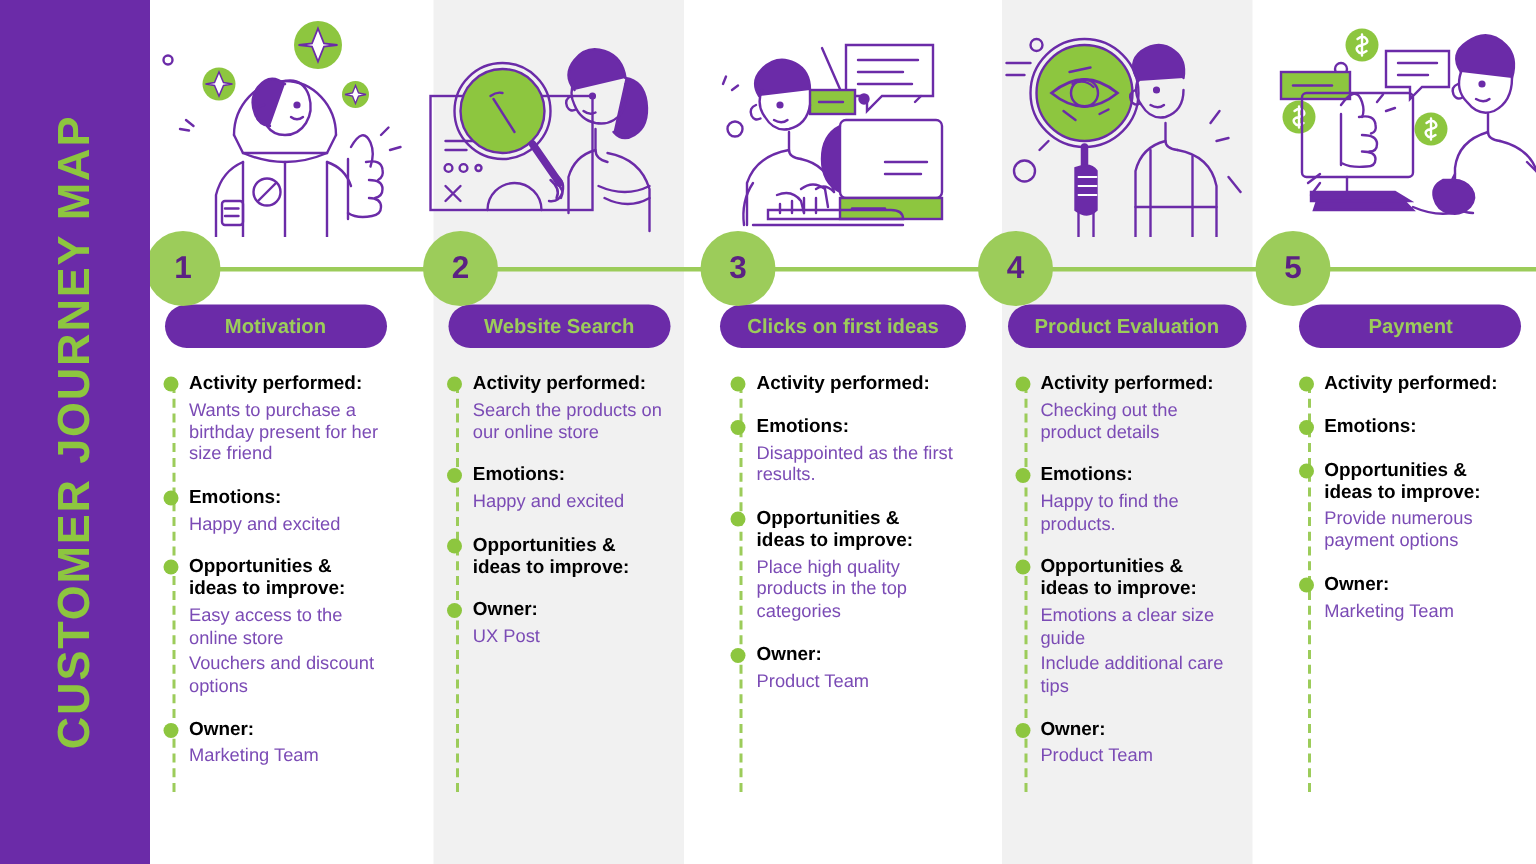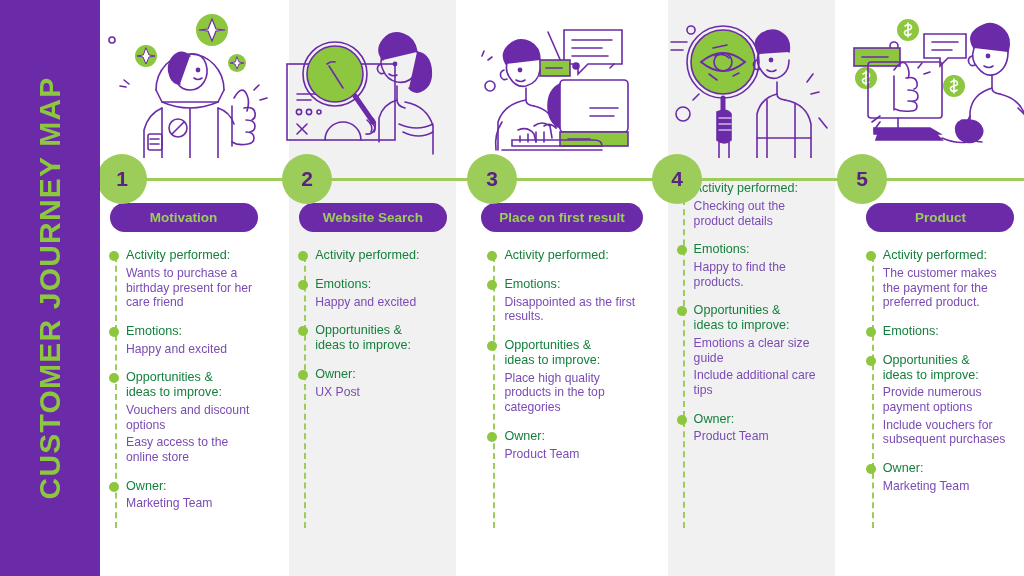--- a/index.html
+++ b/index.html
@@ -74,21 +74,21 @@
     position: absolute; left: 15px; top: 8px; bottom: 48px;
     width: 0; border-left: 2px dashed #9CCC5A;
   }
   .block { position: relative; margin-bottom: 14px; }
   .bullet {
     position: absolute; left: -17px; top: 3px;
     width: 10px; height: 10px; border-radius: 50%;
     background: #8DC63F;
   }
   .block-title {
-    color: #15803d; font-weight: normal; font-size: 12.6px;
+    color: #000000; font-weight: bold; font-size: 12.6px;
     line-height: 1.18; margin-bottom: 3px;
   }
   .block-text {
     color: #7B4BB5; font-size: 12.2px; line-height: 1.2;
     margin-bottom: 3px;
   }
   .owner-block { margin-top: 2px; }
 </style>
 </head>
 <body>
@@ -138,35 +138,35 @@
         </svg>
       </div>
       <div class="pill-wrap">
         <div class="pill">Motivation</div>
       </div>
       <div class="content">
         <div class="dash-line"></div>
         <div class="block">
           <span class="bullet"></span>
           <div class="block-title">Activity performed:</div>
-          <div class="block-text">Wants to purchase a birthday present for her care friend</div>
+          <div class="block-text">Wants to purchase a birthday present for her size friend</div>
         </div>
         <div class="block">
           <span class="bullet"></span>
           <div class="block-title">Emotions:</div>
           <div class="block-text">Happy and excited</div>
         </div>
         <div class="block">
           <span class="bullet"></span>
           <div class="block-title">
             <div>Opportunities &amp;</div>
             <div>ideas to improve:</div>
           </div>
+          <div class="block-text">Easy access to the online store</div>
           <div class="block-text">Vouchers and discount options</div>
-          <div class="block-text">Easy access to the online store</div>
         </div>
         <div class="block owner-block">
           <span class="bullet"></span>
           <div class="block-title">Owner:</div>
           <div class="block-text">Marketing Team</div>
         </div>
       </div>
     </div>
 
     <div class="col alt">
@@ -203,20 +203,21 @@
         </svg>
       </div>
       <div class="pill-wrap">
         <div class="pill">Website Search</div>
       </div>
       <div class="content">
         <div class="dash-line"></div>
         <div class="block">
           <span class="bullet"></span>
           <div class="block-title">Activity performed:</div>
+          <div class="block-text">Search the products on our online store</div>
         </div>
         <div class="block">
           <span class="bullet"></span>
           <div class="block-title">Emotions:</div>
           <div class="block-text">Happy and excited</div>
         </div>
         <div class="block">
           <span class="bullet"></span>
           <div class="block-title">
             <div>Opportunities &amp;</div>
@@ -260,21 +261,21 @@
             <path d="M96 131 h22"></path>
             <path d="M40 132 l82 0 q8 0 8 6 l-90 0 z"></path>
             <path d="M62 118 q8 -6 16 0 l2 12 M72 118 q6 -4 12 2"></path>
             <path d="M46 122 q10 -4 16 4 l2 8"></path>
             <path d="M48 128 l0 6 M56 126 l0 8 M64 124 l0 10 M72 124 l0 10"></path>
             <path d="M30 142 h100"></path>
           </g>
         </svg>
       </div>
       <div class="pill-wrap">
-        <div class="pill">Place on first result</div>
+        <div class="pill">Clicks on first ideas</div>
       </div>
       <div class="content">
         <div class="dash-line"></div>
         <div class="block">
           <span class="bullet"></span>
           <div class="block-title">Activity performed:</div>
         </div>
         <div class="block">
           <span class="bullet"></span>
           <div class="block-title">Emotions:</div>
@@ -322,20 +323,23 @@
             <path d="M96 52 q-5 2 -3 7 q2 4 6 2"></path>
             <path d="M116 74 l0 12 q0 5 8 6"></path>
             <path d="M124 92 q22 4 26 24 l0 34"></path>
             <path d="M116 86 q-16 4 -20 20 l0 44"></path>
             <path d="M106 92 l0 58 M134 96 l0 54"></path>
             <path d="M96 130 h54"></path>
             <path d="M146 74 l6 -8 M150 86 l8 -2"></path>
             <path d="M158 110 l8 10"></path>
           </g>
         </svg>
+      </div>
+      <div class="pill-wrap">
+        <div class="pill">Product Evaluation</div>
       </div>
       <div class="content">
         <div class="dash-line"></div>
         <div class="block">
           <span class="bullet"></span>
           <div class="block-title">Activity performed:</div>
           <div class="block-text">Checking out the product details</div>
         </div>
         <div class="block">
           <span class="bullet"></span>
@@ -395,41 +399,39 @@
             <path d="M150 86 q24 6 26 28 l0 36"></path>
             <path d="M142 80 q-20 6 -22 24 l0 8"></path>
             <path d="M120 108 q-6 10 -2 18 q4 8 14 8"></path>
             <path d="M112 112 q-8 4 -6 12 q2 8 10 10 q8 2 14 -4 q5 -6 1 -12 q-4 -6 -12 -6 z" fill="#6B2BA8" stroke="#6B2BA8"></path>
             <path d="M92 130 q14 6 26 4"></path>
             <path d="M168 100 l6 6"></path>
           </g>
         </svg>
       </div>
       <div class="pill-wrap">
-        <div class="pill">Product</div>
+        <div class="pill">Payment</div>
       </div>
       <div class="content">
         <div class="dash-line"></div>
         <div class="block">
           <span class="bullet"></span>
           <div class="block-title">Activity performed:</div>
-          <div class="block-text">The customer makes the payment for the preferred product.</div>
         </div>
         <div class="block">
           <span class="bullet"></span>
           <div class="block-title">Emotions:</div>
         </div>
         <div class="block">
           <span class="bullet"></span>
           <div class="block-title">
             <div>Opportunities &amp;</div>
             <div>ideas to improve:</div>
           </div>
           <div class="block-text">Provide numerous payment options</div>
-          <div class="block-text">Include vouchers for subsequent purchases</div>
         </div>
         <div class="block owner-block">
           <span class="bullet"></span>
           <div class="block-title">Owner:</div>
           <div class="block-text">Marketing Team</div>
         </div>
       </div>
     </div>
 
   </div>

